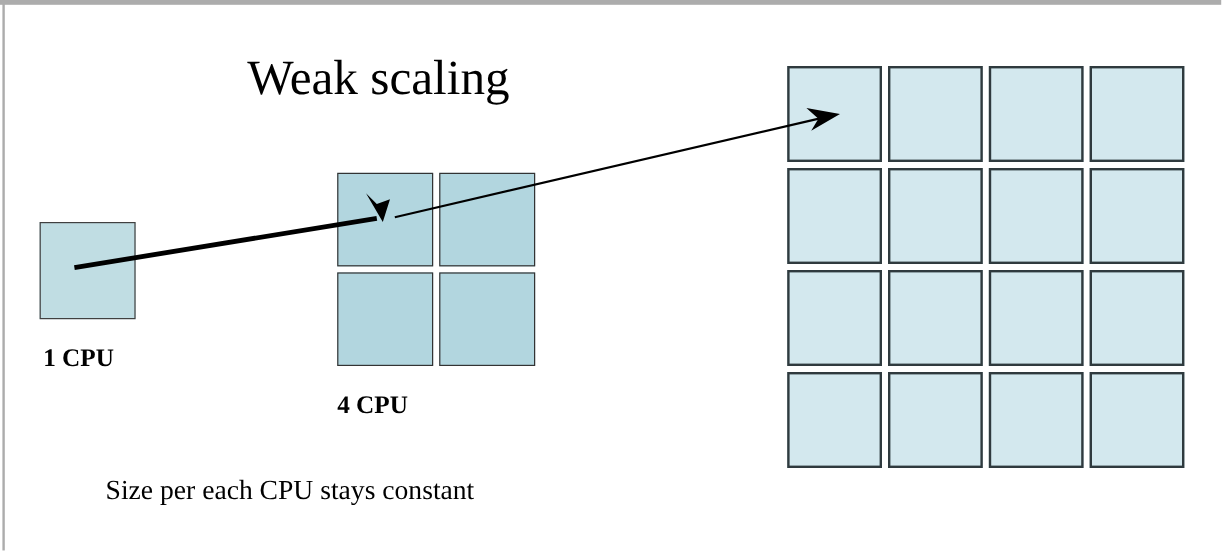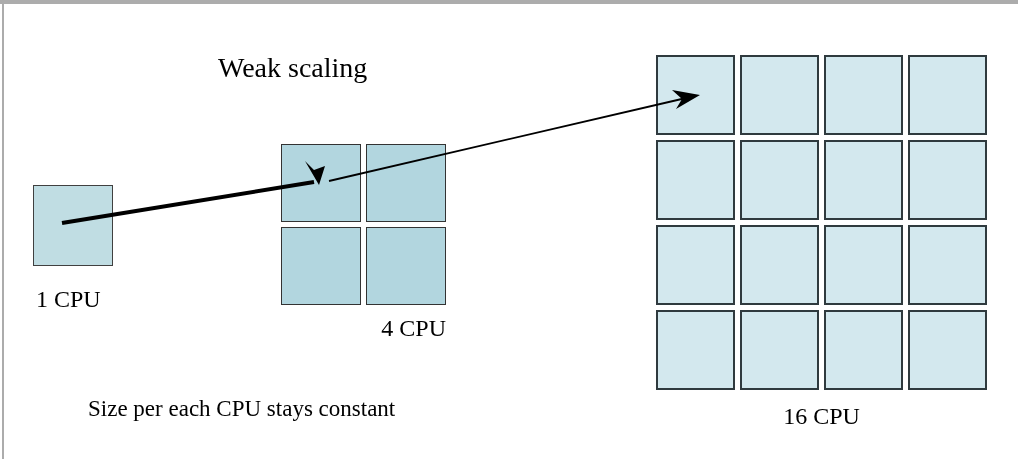--- a/index.html
+++ b/index.html
@@ -14,44 +14,45 @@
   .top-border{
     position:absolute;left:0;top:0;width:1018px;height:4px;
     background:#acacac;
   }
   .left-border{
     position:absolute;left:2px;top:0;width:2px;height:459px;
     background:#acacac;
   }
   .title{
     position:absolute;left:206px;top:40px;
-    font-size:28px;font-weight:400;margin:12px;
+    font-size:41px;font-weight:400;margin:0;
     white-space:nowrap;
   }
   .grid{
     position:absolute;
     display:grid;
   }
   .grid .cell{
     box-sizing:border-box;
     border-style:solid;
   }
   .grid-single{left:33px;top:185px;width:80px;height:81px;gap:0;}
   .grid-single .cell{border-width:1.5px;}
   .grid-quad{left:281px;top:144px;width:165px;height:161px;gap:5px;}
   .grid-quad .cell{border-width:1.5px;}
   .grid-hexa{left:656px;top:55px;width:331px;height:335px;gap:5px;}
   .grid-hexa .cell{border-width:2px;}
   .label{
     position:absolute;
-    font-size:24px;
+    font-size:21px;
     white-space:nowrap;
+    font-weight:bold;
   }
   .label-1{left:36px;top:286px;}
-  .label-4{left:281px;top:315px;width:165px;text-align:right;}
+  .label-4{left:281px;top:325px;width:165px;text-align:left;}
   .label-16{left:656px;top:403px;width:331px;text-align:center;}
   .caption{
     position:absolute;left:88px;top:396px;
     font-size:23px;white-space:nowrap;
   }
   .arrows{
     position:absolute;left:0;top:0;width:1018px;height:459px;
     pointer-events:none;
   }
 </style>
@@ -89,21 +90,20 @@
       <div class="cell" style="background: rgb(211, 232, 238); border-color: rgb(47, 58, 62);"></div>
       <div class="cell" style="background: rgb(211, 232, 238); border-color: rgb(47, 58, 62);"></div>
       <div class="cell" style="background: rgb(211, 232, 238); border-color: rgb(47, 58, 62);"></div>
       <div class="cell" style="background: rgb(211, 232, 238); border-color: rgb(47, 58, 62);"></div>
       <div class="cell" style="background: rgb(211, 232, 238); border-color: rgb(47, 58, 62);"></div>
       <div class="cell" style="background: rgb(211, 232, 238); border-color: rgb(47, 58, 62);"></div>
       <div class="cell" style="background: rgb(211, 232, 238); border-color: rgb(47, 58, 62);"></div>
       <div class="cell" style="background: rgb(211, 232, 238); border-color: rgb(47, 58, 62);"></div>
       <div class="cell" style="background: rgb(211, 232, 238); border-color: rgb(47, 58, 62);"></div>
     </div>
-  <div class="label label-16">16 CPU</div>
 
   <div class="caption">Size per each CPU stays constant</div>
 
   <svg class="arrows" viewBox="0 0 1018 459" xmlns="http://www.w3.org/2000/svg">
 
     <line x1="62" y1="223" x2="314" y2="182" stroke="#000" stroke-width="4"></line>
     <polygon points="319,185 305,161 314,170 325,166" fill="#000"></polygon>
 
     <line x1="329" y1="181" x2="686" y2="98" stroke="#000" stroke-width="1.8"></line>
     <polygon points="700,95 672,90 682,99 676,109" fill="#000"></polygon>

